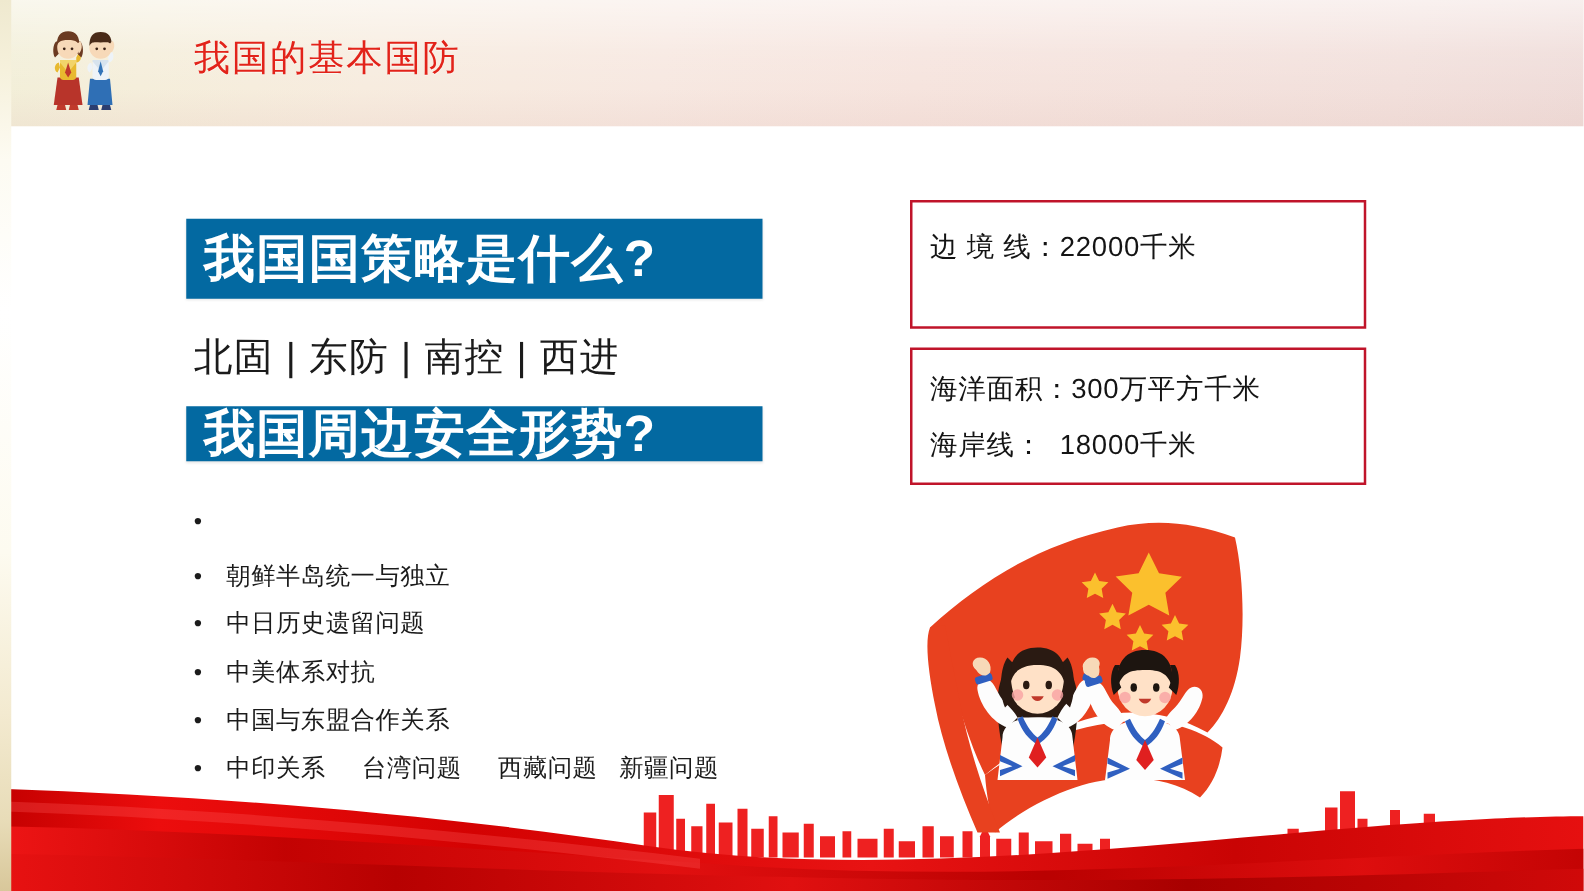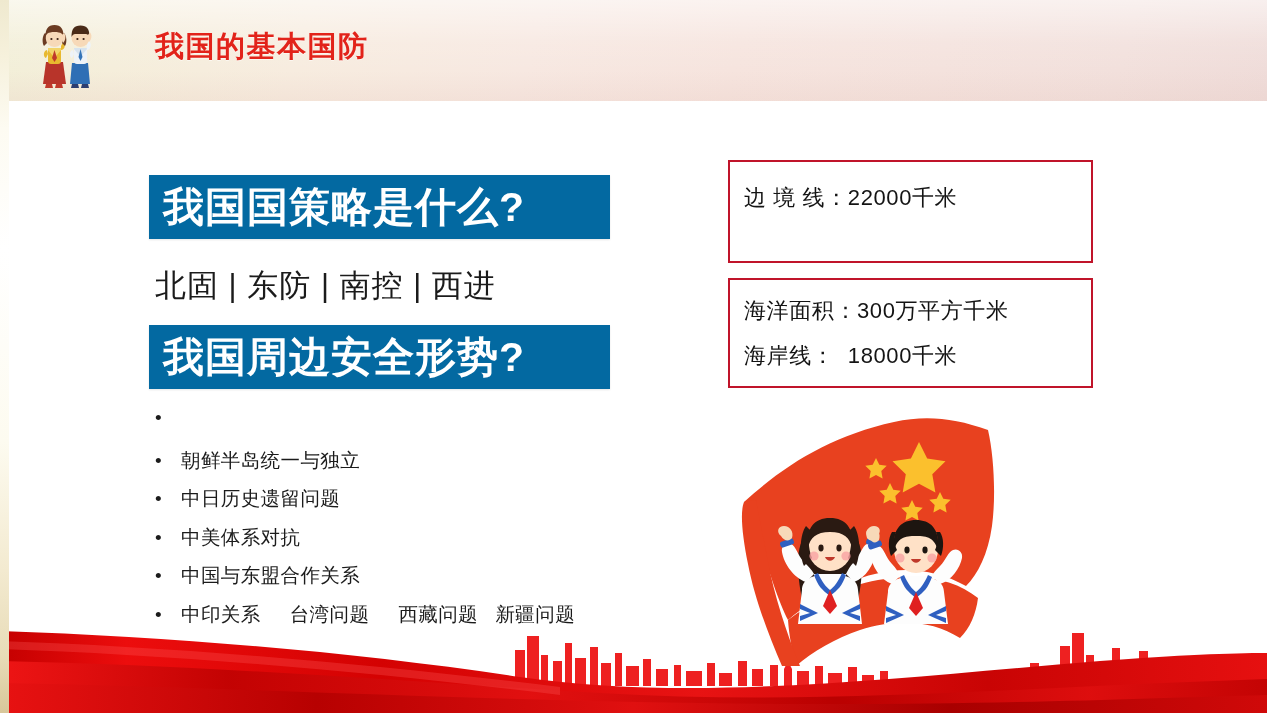--- a/index.html
+++ b/index.html
@@ -53,21 +53,21 @@
         rgba(255,255,255,0.00) 70%,
         rgba(225,190,180,0.18) 100%);
     pointer-events: none;
   }
   #header-title {
     position: absolute;
     left: 155px;
     top: 47px;
     transform: translateY(-50%);
     font-size: 29px;
-    font-weight: bold;
+    font-weight: normal;
     letter-spacing: 1.5px;
     color: #e2231a;
     text-shadow: 0 1px 0 rgba(255,255,255,0.5);
     white-space: nowrap;
   }
 
   
   #header-kids {
     position: absolute;
     left: 34px;
@@ -94,21 +94,21 @@
     width: 461px;
     height: 64px;
     font-size: 41px;
     padding-left: 14px;
     box-sizing: border-box;
   }
   #banner-security {
     left: 149px;
     top: 325px;
     width: 461px;
-    height: 64px;
+    height: 44px;
     font-size: 41px;
     padding-left: 14px;
     box-sizing: border-box;
   }
 
   #policy-line {
     position: absolute;
     left: 155px;
     top: 265px;
     font-size: 31px;

